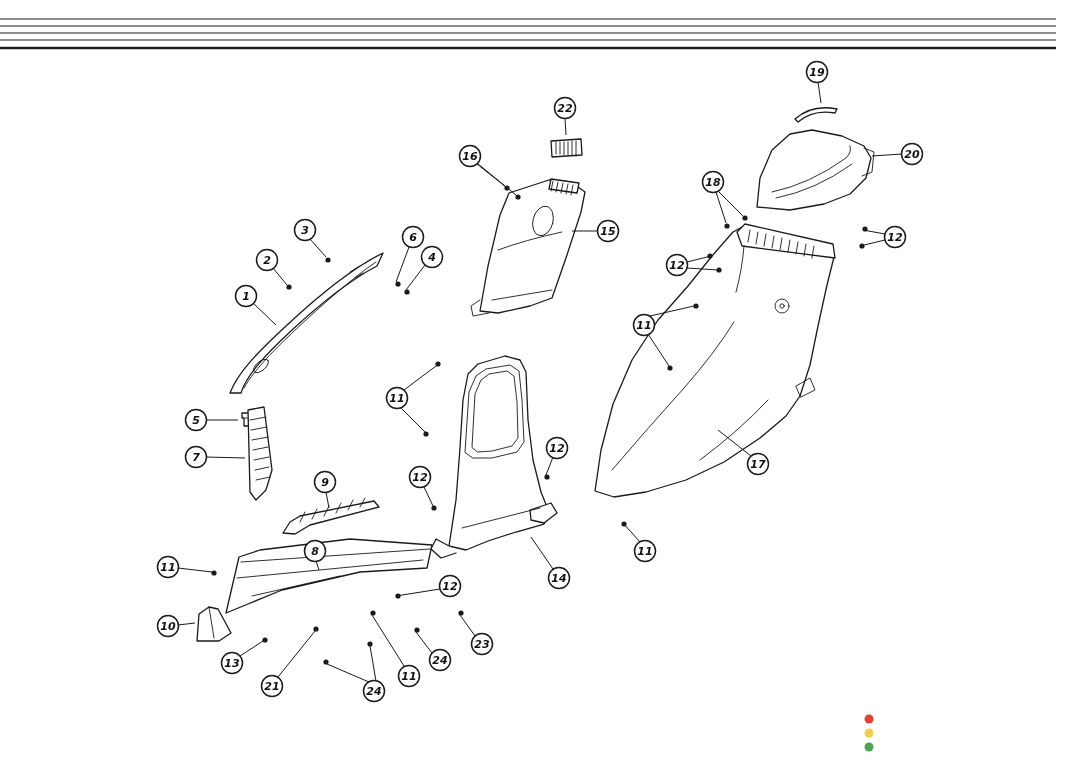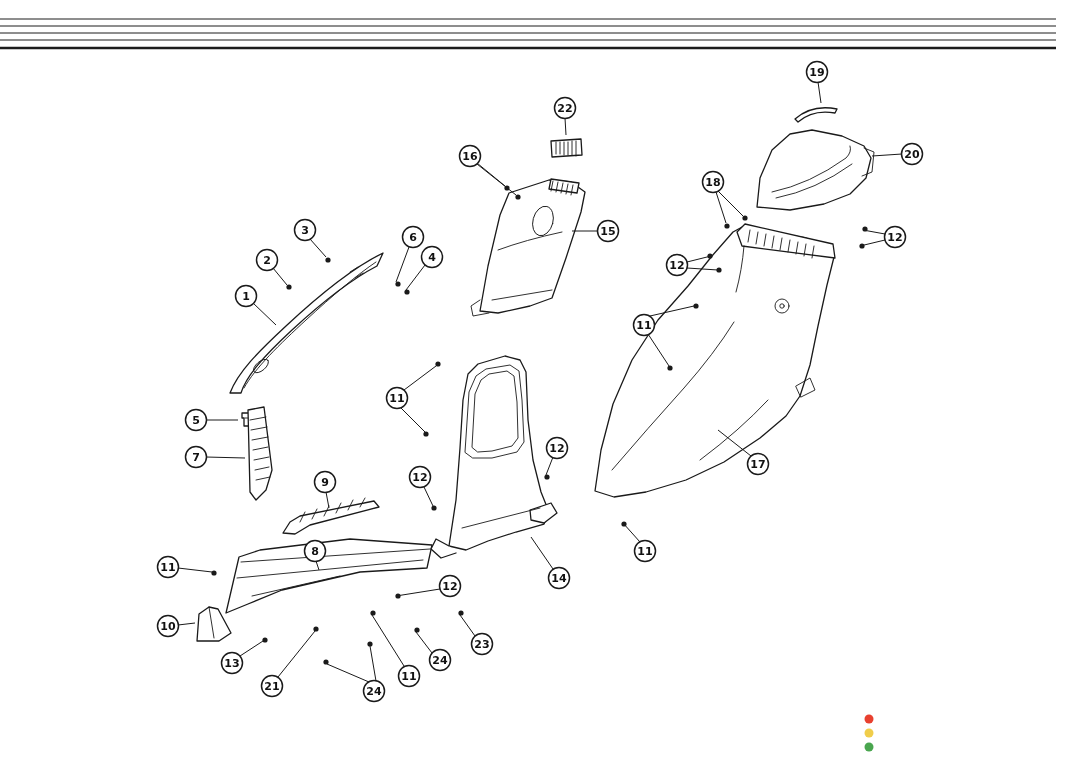--- a/index.html
+++ b/index.html
@@ -1,17 +1,17 @@
 <!DOCTYPE html>
 <html><head>
 <meta charset="utf-8">
 <style>
   html,body{margin:0;padding:0;background:#ffffff;}
   body{width:1080px;height:765px;font-family:"DejaVu Sans",sans-serif;}
-  #stage{position:relative;width:1056px;height:765px;background:#fff;overflow:hidden;}
+  #stage{position:relative;width:1056px;height:765px;background:#fff;overflow:hidden;font-style:italic;}
   svg{display:block;}
   .rule{stroke:#1c1c1c;}
   .part{fill:#ffffff;stroke:#1a1a1a;stroke-width:1.3;stroke-linejoin:round;stroke-linecap:round;}
   .detail{fill:none;stroke:#1a1a1a;stroke-width:0.9;stroke-linecap:round;stroke-linejoin:round;}
   .leader{stroke:#1a1a1a;stroke-width:1;}
   .callout-circle{fill:#ffffff;stroke:#1a1a1a;stroke-width:1.5;}
   .callout-text{font-family:"DejaVu Sans",sans-serif;font-size:11px;font-weight:bold;fill:#111;text-anchor:middle;}
   .fastener{fill:#1a1a1a;stroke:none;}
 </style>
 </head>

